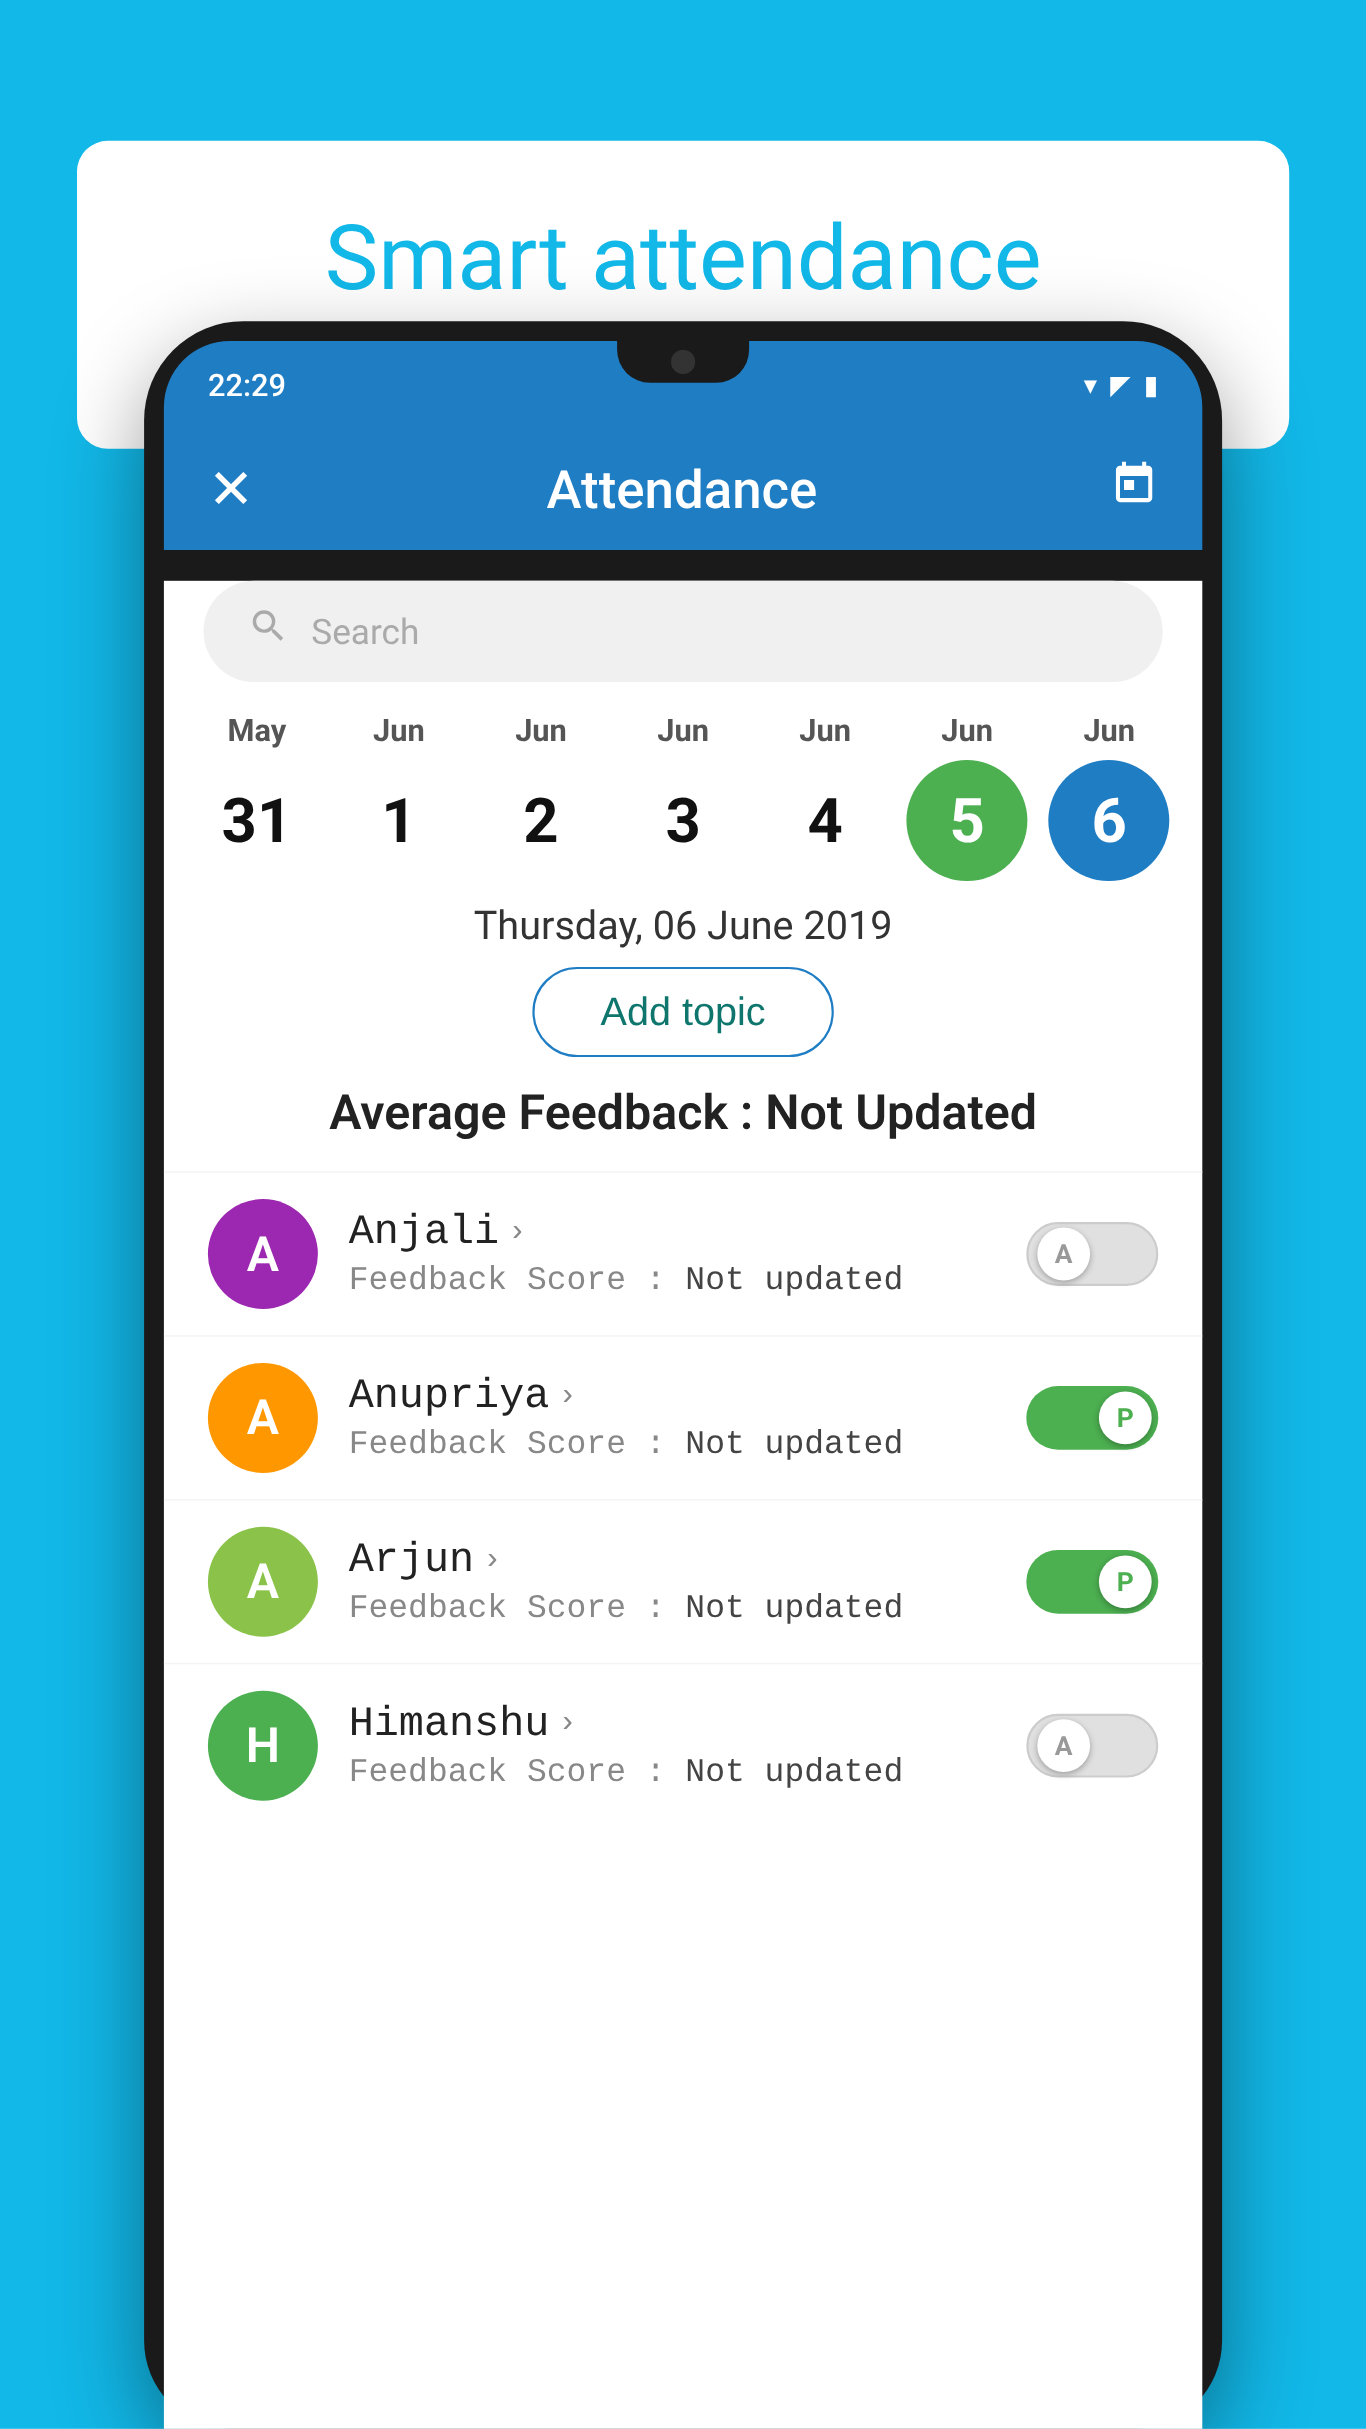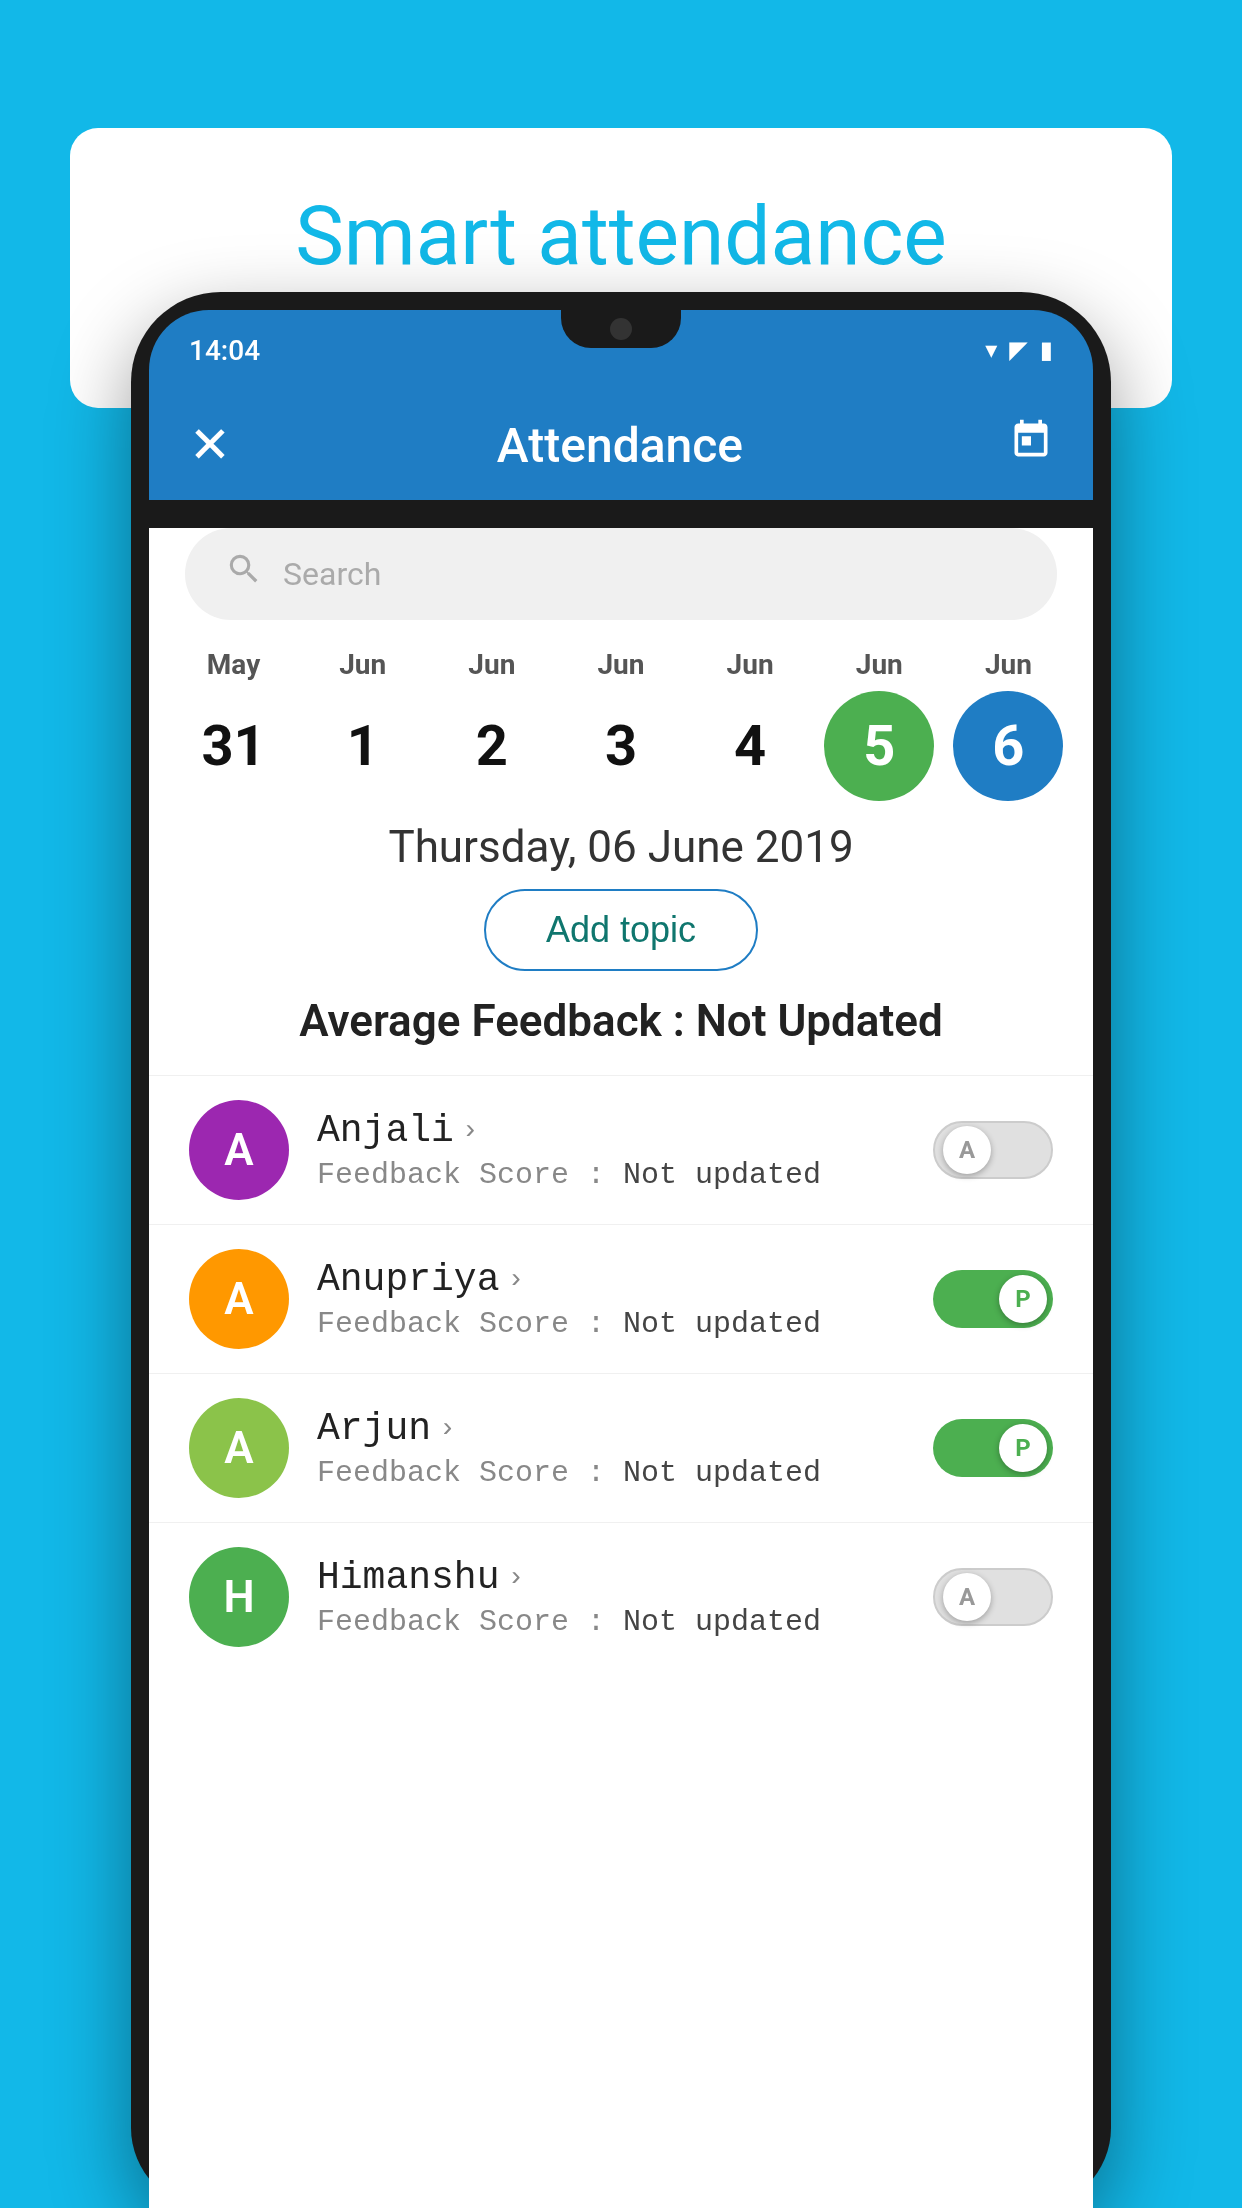--- a/index.html
+++ b/index.html
@@ -217,21 +217,21 @@
     }
 
     .day-num.active-blue {
       background: #1f7dc4;
       color: white;
     }
 
     
     .date-display {
       text-align: center;
-      font-size: 44px;
+      font-size: 36px;
       color: #333;
       margin: 20px 0 16px;
     }
 
     
     .add-topic-btn {
       display: block;
       margin: 0 auto 24px;
       border: 2px solid #1f7dc4;
       border-radius: 50px;
@@ -376,21 +376,21 @@
   </div>
 </div>
 
 <div class="phone-wrapper">
   <div class="phone-outer">
 
     <div class="phone-top-bar">
       <div class="notch">
         <div class="camera-dot"></div>
       </div>
-      <span class="status-time">14:04</span>
+      <span class="status-time">22:29</span>
       <div class="status-icons">
         <span class="status-icon">▾</span>
         <span class="status-icon">◤</span>
         <span class="status-icon">▮</span>
       </div>
     </div>
 
     <div class="app-bar">
       <span class="close-btn">✕</span>
       <span class="app-bar-title">Attendance</span>

